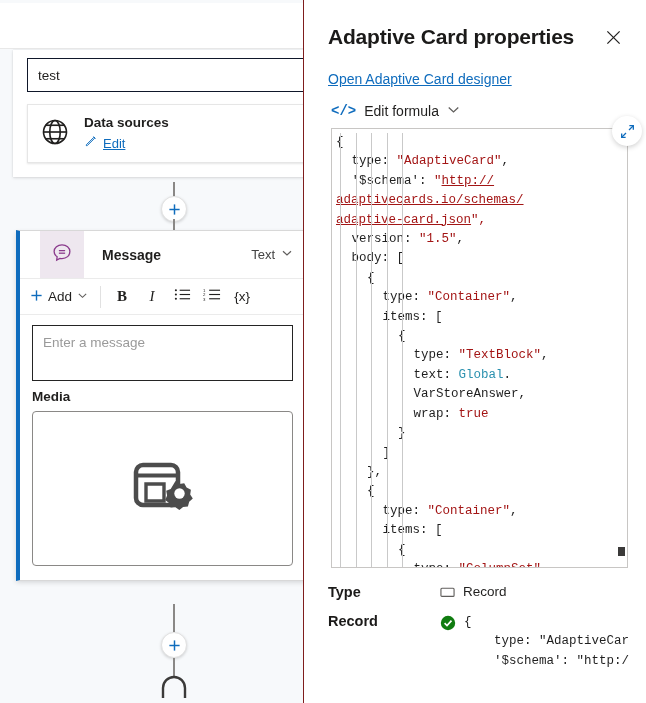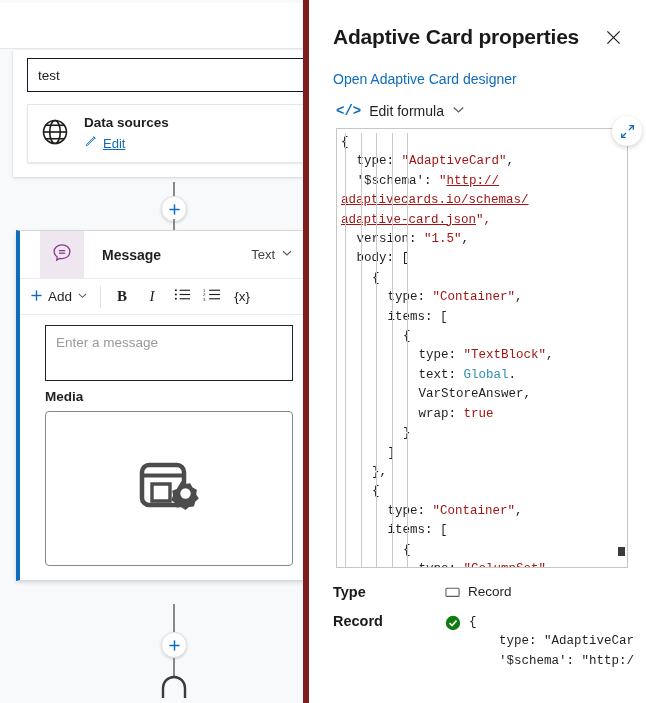--- a/index.html
+++ b/index.html
@@ -74,43 +74,43 @@
   }
   .tb-add { display: flex; align-items: center; gap: 5px; padding: 0 10px 0 4px;
     font-size: 13.5px; color: #201f1e; cursor: pointer; }
   .tb-sep { width: 1px; height: 22px; background: #e1e1e1; margin: 0 6px 0 2px; }
   .tb-btn { width: 30px; height: 28px; display: flex; align-items: center; justify-content: center;
     cursor: pointer; color: #201f1e; }
   .tb-btn.bold { font-weight: 800; font-size: 15px; font-family: "Liberation Serif", serif; }
   .tb-btn.ital { font-style: italic; font-size: 15px; font-family: "Liberation Serif", serif; }
   .tb-btn.fx { font-size: 13.5px; }
 
-  .msg-body { padding: 10px 12px 14px 25px; }
+  .msg-body { padding: 10px 12px 14px 12px; }
   .msg-textarea {
     border: 1px solid #242424; height: 56px; padding: 9px 10px;
     font-size: 13.5px; color: #9a9a9a; cursor: text; background: #fff;
   }
   .media-label { font-size: 13.5px; font-weight: 700; color: #201f1e; margin: 8px 0 7px 0; }
   .media-box {
     border: 1px solid #8a8886; border-radius: 4px; height: 155px;
     display: flex; align-items: center; justify-content: center; background: #fff;
   }
 
   
   .panel {
     position: absolute; left: 303px; top: 0; width: 343px; height: 703px;
-    background: #fff; border-left: 6px solid #7f1d1d;
+    background: #fff; border-left: 1px solid #7f1d1d;
   }
   .panel-head { display: flex; align-items: center; padding: 22px 18px 0 24px; }
   .panel-title { flex: 1; font-size: 21px; font-weight: 700; color: #1b1a19; letter-spacing: -.2px; }
   .close-btn { width: 30px; height: 30px; display: flex; align-items: center; justify-content: center;
     cursor: pointer; color: #201f1e; }
 
   .panel-link { padding: 18px 24px 0 24px; }
-  .panel-link a { color: #0f6cbd; font-size: 14px; cursor: pointer; }
+  .panel-link a { color: #0f6cbd; font-size: 14px; text-decoration: underline; cursor: pointer; }
 
   .formula-row { display: flex; align-items: center; gap: 8px; padding: 14px 24px 0 27px; }
   .code-icon { color: #0f6cbd; font-size: 14px; font-family: "Liberation Mono", monospace; font-weight: 700; }
   .formula-label { font-size: 14px; color: #201f1e; }
   .chev { color: #605e5c; }
 
   .editor-wrap { position: relative; margin: 8px 18px 0 27px; }
   .expand-btn {
     position: absolute; right: -14px; top: -12px; width: 30px; height: 30px; border-radius: 50%;
     background: #fff; box-shadow: 0 1.6px 5px rgba(0,0,0,.18); z-index: 5;

